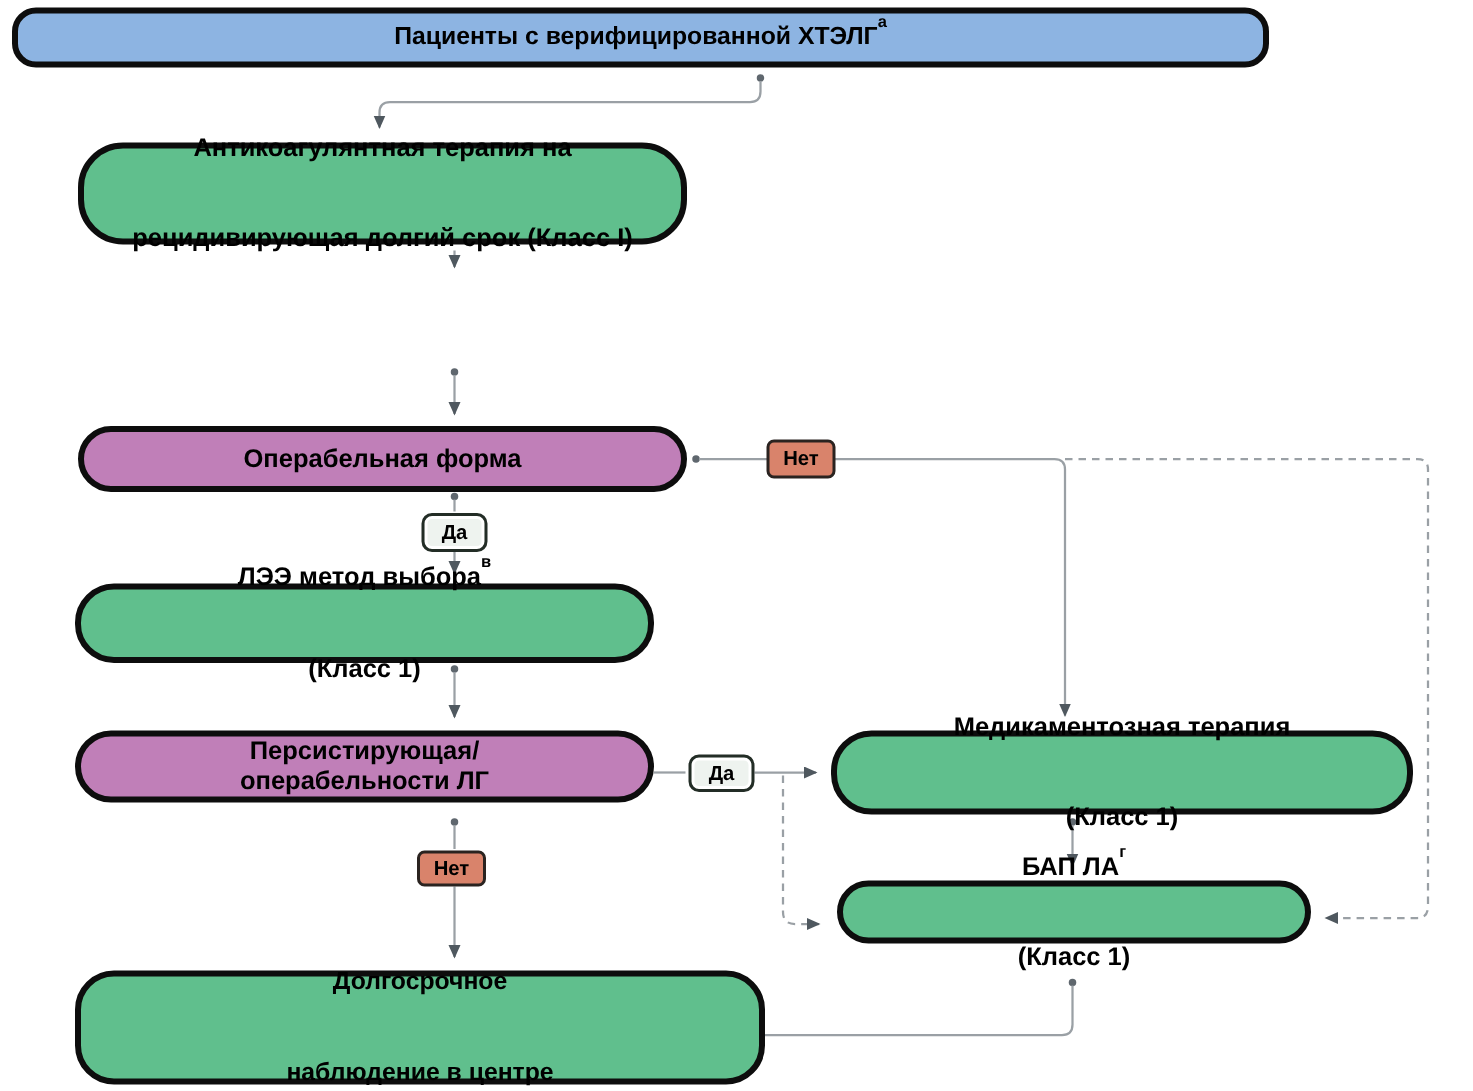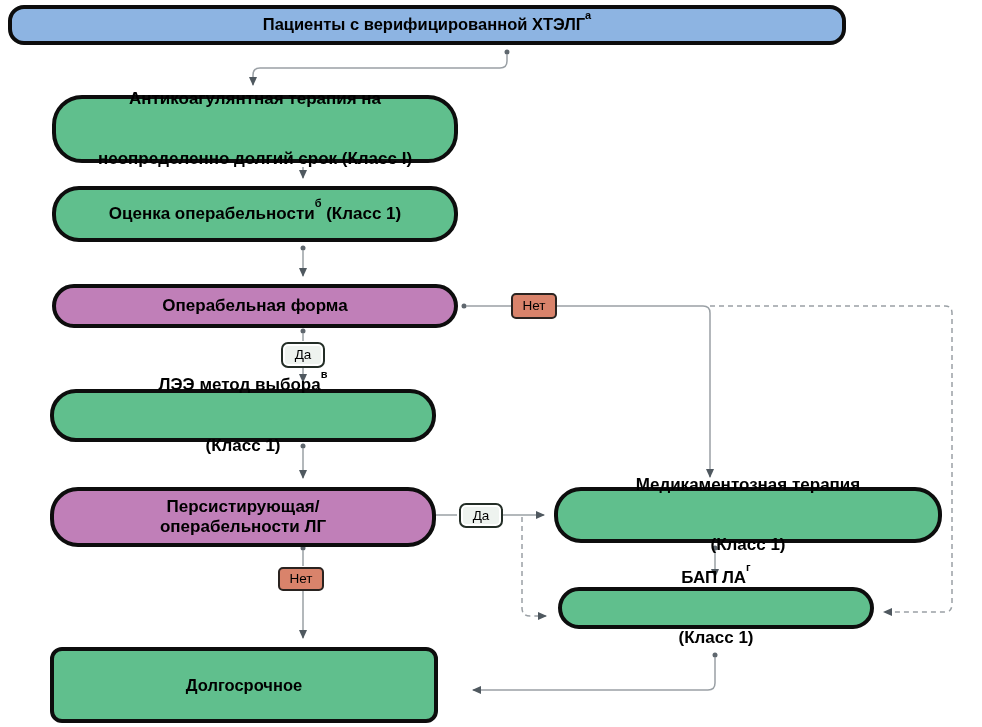--- a/index.html
+++ b/index.html
@@ -23,31 +23,31 @@
   }
   .green  { background:var(--c-node-green,#60bf8d);gap:40px; }
   .purple { background:var(--c-node-purple,#c07fb8); }
   .blue   { background:var(--c-node-blue,#8db4e2); }
 
   #n-patients    { left:8px;   top:5px;   width:838px; height:40px; border-radius:16px; font-size:16.5px; }
   #n-anticoag    { left:52px;  top:95px;  width:406px; height:68px; border-radius:30px; }
   #n-operability { left:52px;  top:186px; width:406px; height:56px; border-radius:27px; }
   #n-operable    { left:52px;  top:284px; width:406px; height:44px; border-radius:22px; }
   #n-pea         { left:50px;  top:389px; width:386px; height:53px; border-radius:26px; }
-  #n-persistent  { left:50px;  top:487px; width:386px; height:60px; border-radius:28px; }
-  #n-followup    { left:50px;  top:647px; width:388px; height:76px; border-radius:12px; font-size:16.5px; line-height:1.25; }
+  #n-persistent  { left:50px;  top:487px; width:386px; height:48px; border-radius:28px; }
+  #n-followup    { left:50px;  top:647px; width:460px; height:76px; border-radius:26px; font-size:16.5px; line-height:1.25; }
   #n-medical     { left:554px; top:487px; width:388px; height:56px; border-radius:27px; }
   #n-bpa         { left:558px; top:587px; width:316px; height:42px; border-radius:27px; }
 
   .sup { font-size:11px; line-height:0; position:relative; top:-5px; font-weight:bold; }
 
   .badge {
     position:absolute; box-sizing:border-box;
     display:flex; align-items:center; justify-content:center;
-    font-weight:normal; font-size:13.5px; line-height:1;
+    font-weight:bold; font-size:13.5px; line-height:1;
   }
   .badge-no {
     background:var(--c-badge-no,#d9836b);
     border:2px solid var(--c-badge-no-border,#2a2320); border-radius:5px;
   }
   .badge-yes {
     background:var(--c-badge-yes,#eef3ef);
     border:2px solid var(--c-badge-yes-border,#232d26); border-radius:7px;
     box-shadow:inset 0 0 0 2px #ffffff;
   }
@@ -103,43 +103,41 @@
     <circle class="dot" cx="715" cy="655" r="2.5"></circle>
     <path class="ln" d="M715,657 V683 Q715,690 708,690 H473" marker-end="url(#arw)"></path>
   </svg>
 
   <div class="node blue" id="n-patients">
     <div><span>Пациенты с верифицированной ХТЭЛГ</span><sup class="sup">а</sup></div>
   </div>
 
   <div class="node green" id="n-anticoag">
     <div>Антикоагулянтная терапия на</div>
-    <div>неопределенно долгий срок (Класс I)</div>
+    <div>рецидивирующая долгий срок (Класс I)</div>
   </div>
 
-  <div class="node green" id="n-operability">
-    <div><span>Оценка операбельности</span><sup class="sup">б</sup><span> (Класс 1)</span></div>
-  </div>
 
   <div class="node purple" id="n-operable">
     <div>Операбельная форма</div>
   </div>
 
   <div class="node green" id="n-pea">
     <div><span>ЛЭЭ метод выбора</span><sup class="sup">в</sup></div>
     <div>(Класс 1)</div>
   </div>
 
   <div class="node purple" id="n-persistent">
     <div>Персистирующая/</div>
     <div>операбельности ЛГ</div>
   </div>
 
   <div class="node green" id="n-followup">
     <div>Долгосрочное</div>
+    <div>наблюдение в центре</div>
   </div>
 
   <div class="node green" id="n-medical">
     <div>Медикаментозная терапия</div>
     <div>(Класс 1)</div>
   </div>
 
   <div class="node green" id="n-bpa">
     <div><span>БАП ЛА</span><sup class="sup">г</sup></div>
     <div>(Класс 1)</div>

